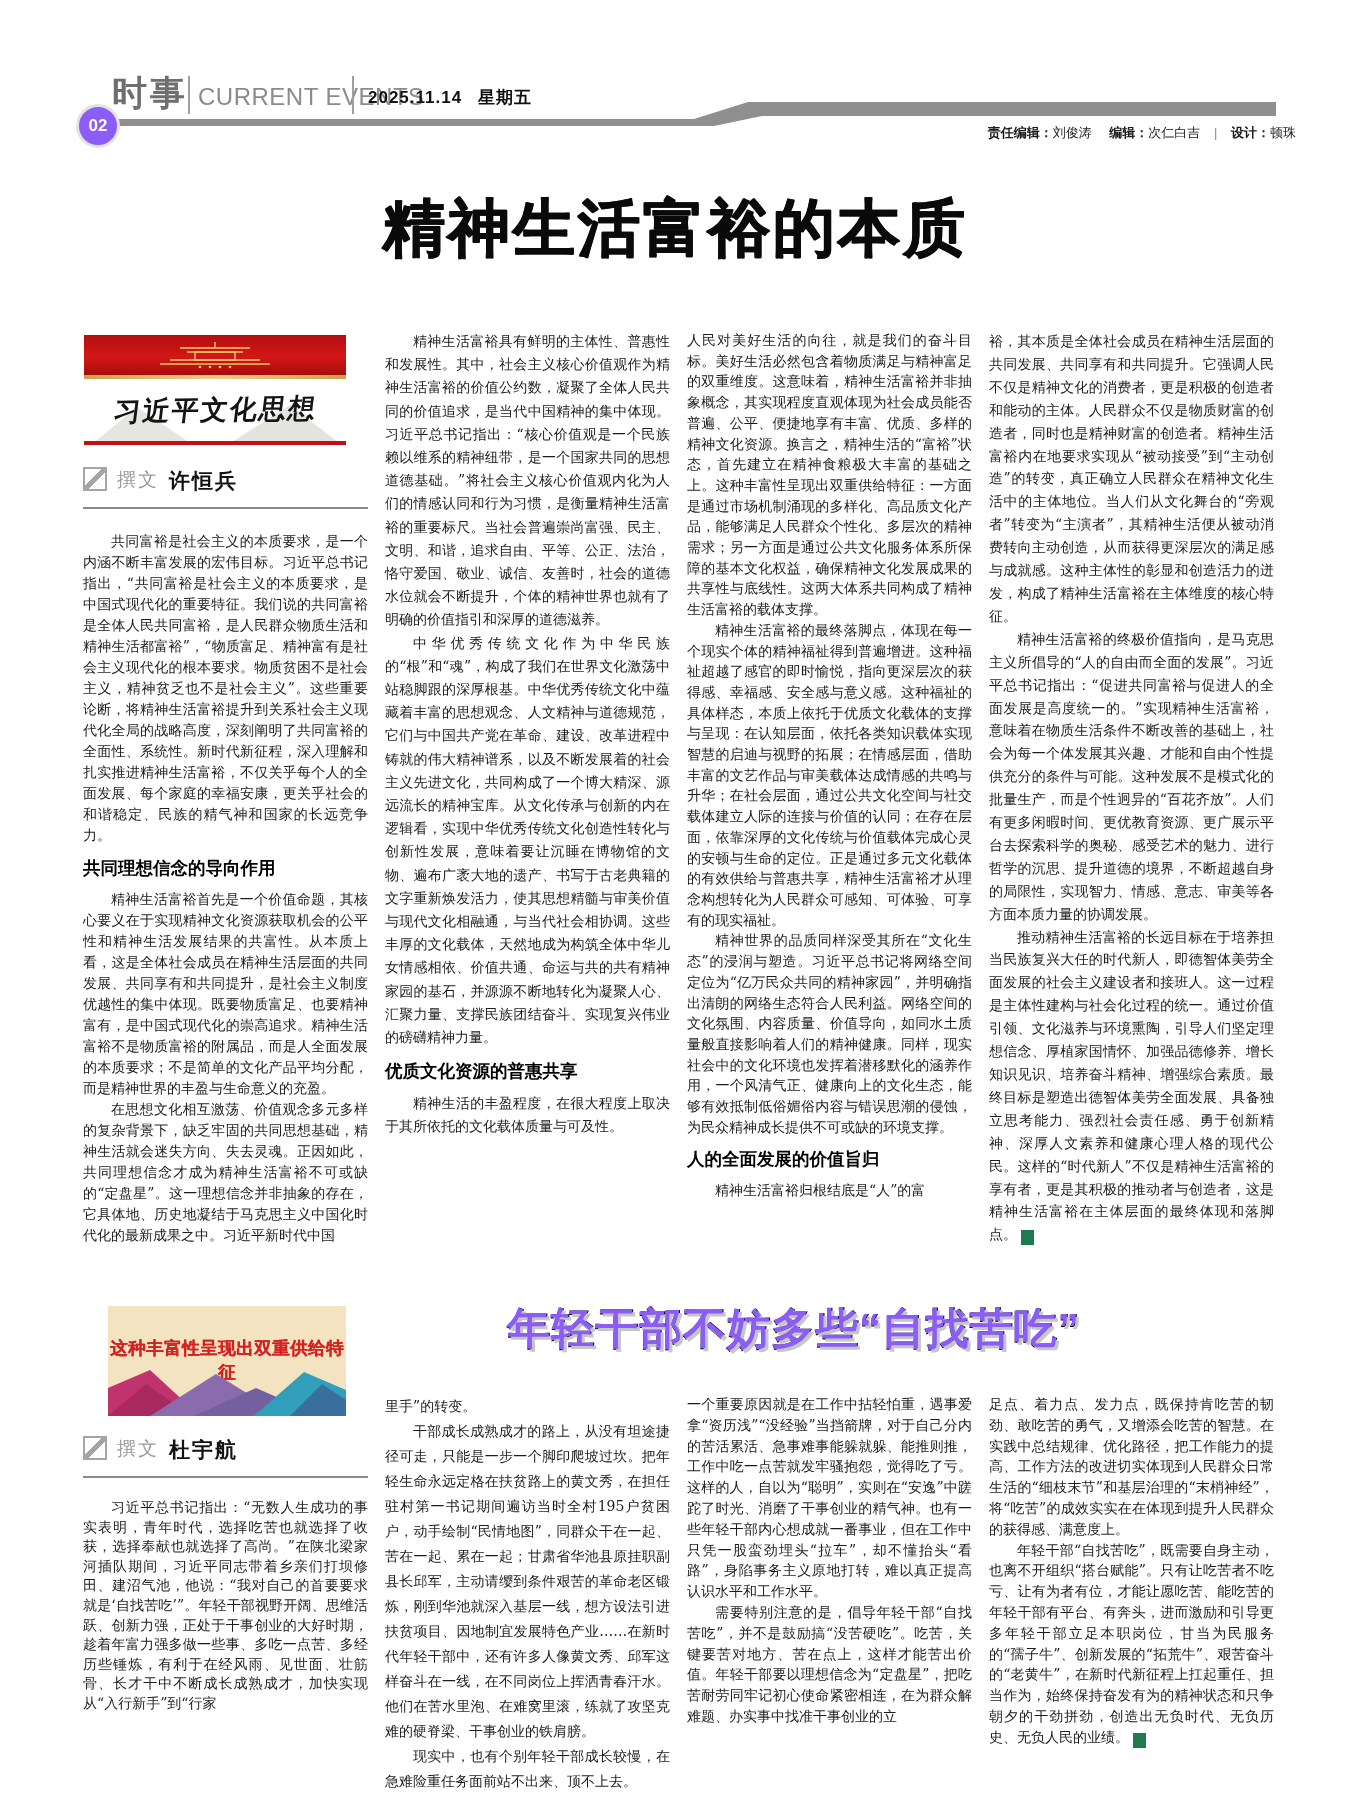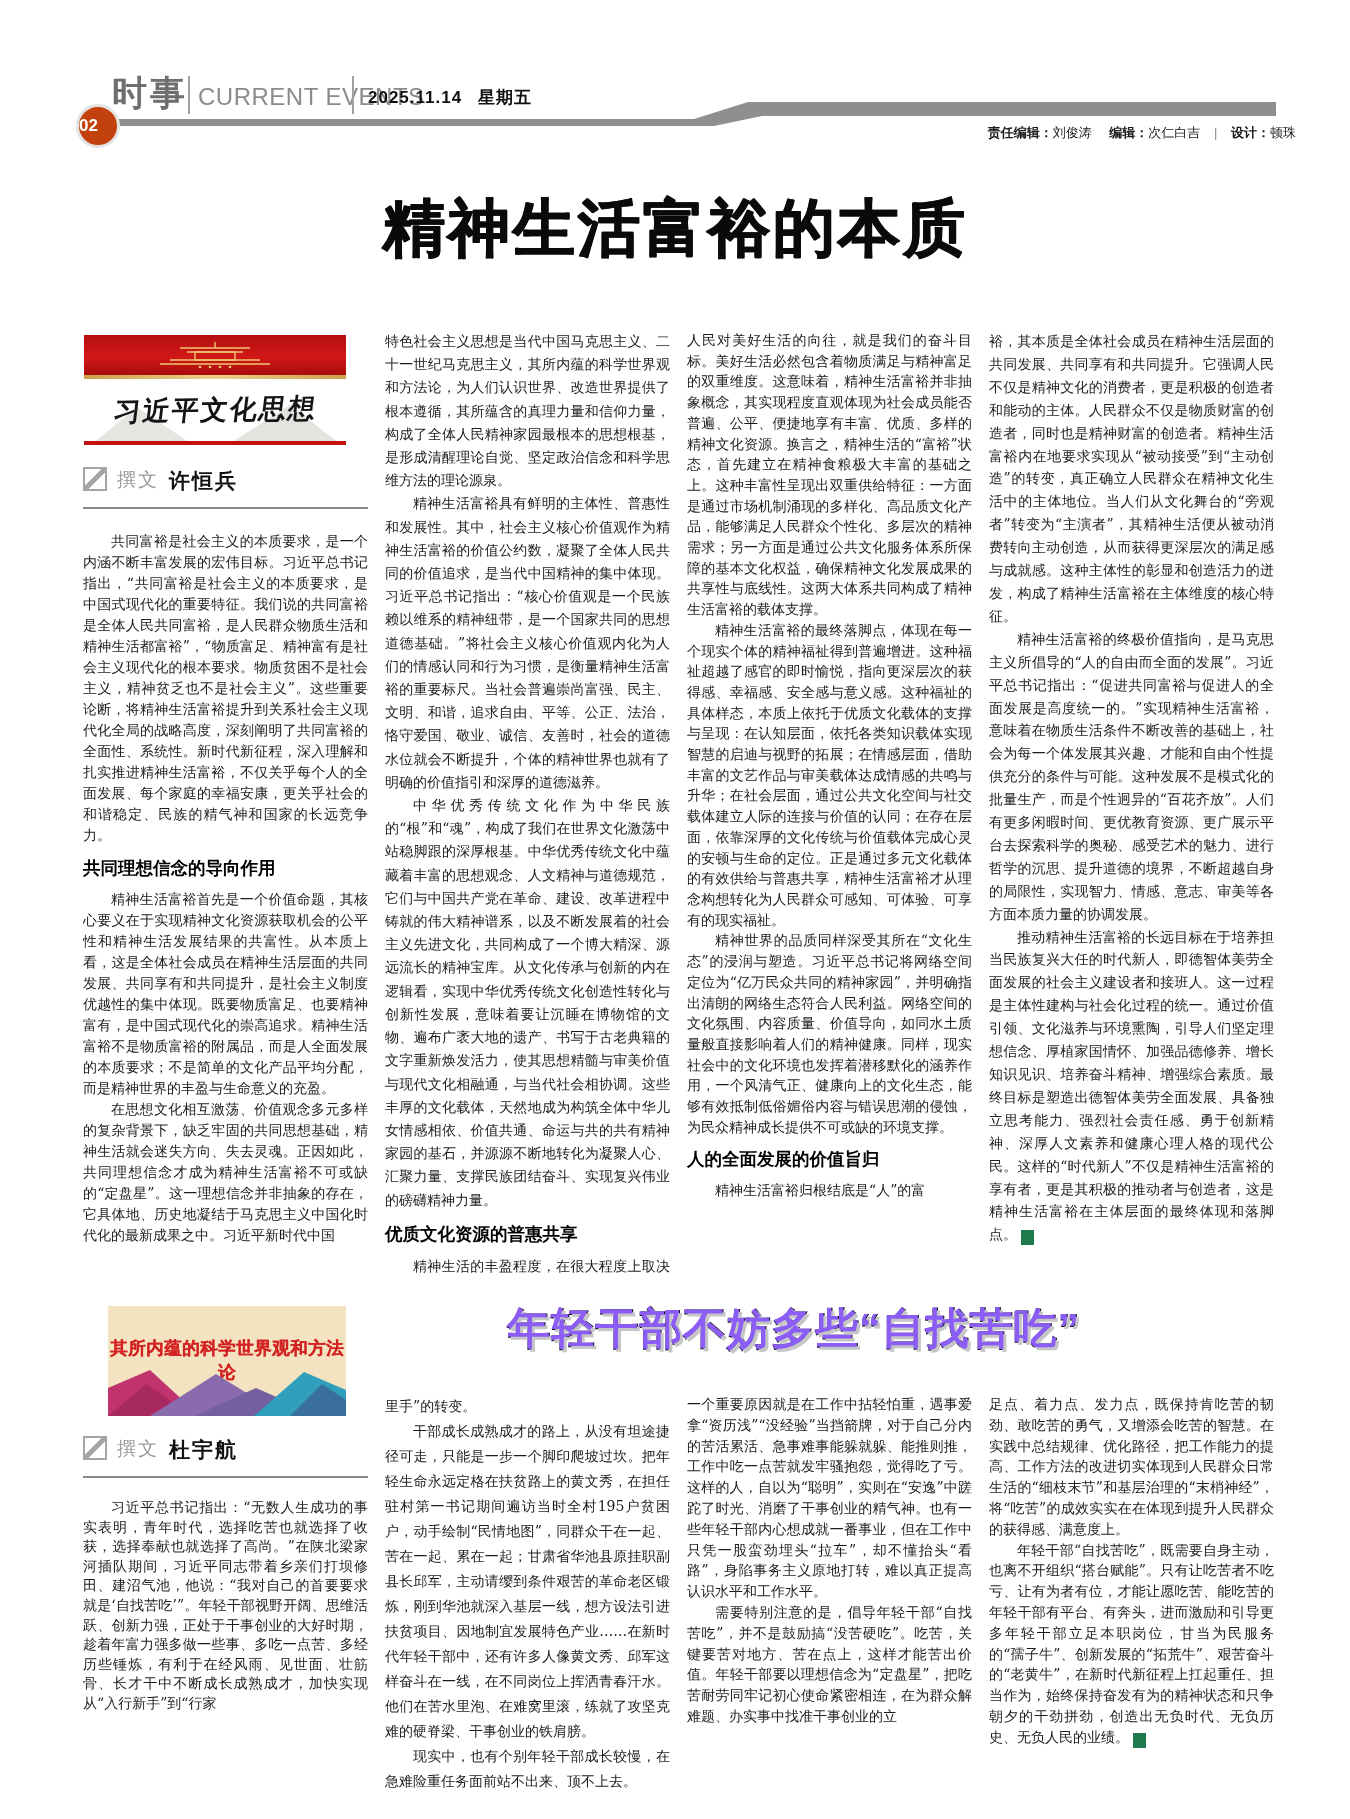--- a/index.html
+++ b/index.html
@@ -15,21 +15,21 @@
   .section-en{position:absolute;left:198px;top:83px;font-size:24px;color:#8b8b8b;letter-spacing:0.5px;
               font-family:"Liberation Sans",sans-serif;}
   .hdr-date{position:absolute;left:368px;top:86px;font-size:17px;font-weight:bold;color:#101010;
             font-family:"Liberation Sans",sans-serif;letter-spacing:1px;}
   .masthead{position:absolute;right:80px;top:60px;text-align:right;}
   .masthead-title{font-size:31px;font-weight:bold;color:#0e0e0e;letter-spacing:2px;
                   font-family:"DejaVu Serif","Liberation Serif",serif;}
   .masthead-tib{font-size:8px;color:#444;margin-top:2px;}
   .hdr-bar-svg{position:absolute;left:96px;top:98px;}
   .page-badge{position:absolute;left:76px;top:104px;width:38px;height:38px;border-radius:50%;
-              background:#c2410c;border:3px solid #e3e3e3;color:#fff;text-align:left;line-height:38px;
+              background:#8b5cf6;border:3px solid #e3e3e3;color:#fff;text-align:center;line-height:38px;
               font-size:17px;font-weight:bold;font-family:"Liberation Sans",sans-serif;z-index:3;}
   .editors{position:absolute;right:80px;top:124px;font-size:13px;color:#1a1a1a;
            font-family:"Liberation Sans",sans-serif;}
   .editors b{font-weight:bold;}
   .editors .div{color:#888;margin:0 10px;}
 
   
   .headline1{position:absolute;left:315px;top:186px;width:720px;text-align:center;
              font-size:62px;font-weight:900;color:#0a0a0a;letter-spacing:3px;
              font-family:"Liberation Sans","DejaVu Sans",sans-serif;
@@ -158,21 +158,20 @@
       </div>
       <div class="coltext">
           <p>共同富裕是社会主义的本质要求，是一个内涵不断丰富发展的宏伟目标。习近平总书记指出，“共同富裕是社会主义的本质要求，是中国式现代化的重要特征。我们说的共同富裕是全体人民共同富裕，是人民群众物质生活和精神生活都富裕”，“物质富足、精神富有是社会主义现代化的根本要求。物质贫困不是社会主义，精神贫乏也不是社会主义”。这些重要论断，将精神生活富裕提升到关系社会主义现代化全局的战略高度，深刻阐明了共同富裕的全面性、系统性。新时代新征程，深入理解和扎实推进精神生活富裕，不仅关乎每个人的全面发展、每个家庭的幸福安康，更关乎社会的和谐稳定、民族的精气神和国家的长远竞争力。</p>
           <div class="col-subhead">共同理想信念的导向作用</div>
           <p>精神生活富裕首先是一个价值命题，其核心要义在于实现精神文化资源获取机会的公平性和精神生活发展结果的共富性。从本质上看，这是全体社会成员在精神生活层面的共同发展、共同享有和共同提升，是社会主义制度优越性的集中体现。既要物质富足、也要精神富有，是中国式现代化的崇高追求。精神生活富裕不是物质富裕的附属品，而是人全面发展的本质要求；不是简单的文化产品平均分配，而是精神世界的丰盈与生命意义的充盈。</p>
           <p>在思想文化相互激荡、价值观念多元多样的复杂背景下，缺乏牢固的共同思想基础，精神生活就会迷失方向、失去灵魂。正因如此，共同理想信念才成为精神生活富裕不可或缺的“定盘星”。这一理想信念并非抽象的存在，它具体地、历史地凝结于马克思主义中国化时代化的最新成果之中。习近平新时代中国</p>
         </div>
     </div>
 
     <div class="col a1c2">
-        <p class="noind">特色社会主义思想是当代中国马克思主义、二十一世纪马克思主义，其所内蕴的科学世界观和方法论，为人们认识世界、改造世界提供了根本遵循，其所蕴含的真理力量和信仰力量，构成了全体人民精神家园最根本的思想根基，是形成清醒理论自觉、坚定政治信念和科学思维方法的理论源泉。</p>
         <p>精神生活富裕具有鲜明的主体性、普惠性和发展性。其中，社会主义核心价值观作为精神生活富裕的价值公约数，凝聚了全体人民共同的价值追求，是当代中国精神的集中体现。习近平总书记指出：“核心价值观是一个民族赖以维系的精神纽带，是一个国家共同的思想道德基础。”将社会主义核心价值观内化为人们的情感认同和行为习惯，是衡量精神生活富裕的重要标尺。当社会普遍崇尚富强、民主、文明、和谐，追求自由、平等、公正、法治，恪守爱国、敬业、诚信、友善时，社会的道德水位就会不断提升，个体的精神世界也就有了明确的价值指引和深厚的道德滋养。</p>
         <p>中华优秀传统文化作为中华民族的“根”和“魂”，构成了我们在世界文化激荡中站稳脚跟的深厚根基。中华优秀传统文化中蕴藏着丰富的思想观念、人文精神与道德规范，它们与中国共产党在革命、建设、改革进程中铸就的伟大精神谱系，以及不断发展着的社会主义先进文化，共同构成了一个博大精深、源远流长的精神宝库。从文化传承与创新的内在逻辑看，实现中华优秀传统文化创造性转化与创新性发展，意味着要让沉睡在博物馆的文物、遍布广袤大地的遗产、书写于古老典籍的文字重新焕发活力，使其思想精髓与审美价值与现代文化相融通，与当代社会相协调。这些丰厚的文化载体，天然地成为构筑全体中华儿女情感相依、价值共通、命运与共的共有精神家园的基石，并源源不断地转化为凝聚人心、汇聚力量、支撑民族团结奋斗、实现复兴伟业的磅礴精神力量。</p>
         <div class="col-subhead">优质文化资源的普惠共享</div>
         <p>精神生活的丰盈程度，在很大程度上取决于其所依托的文化载体质量与可及性。</p>
       </div>
     <div class="col a1c3">
         <p class="noind">人民对美好生活的向往，就是我们的奋斗目标。美好生活必然包含着物质满足与精神富足的双重维度。这意味着，精神生活富裕并非抽象概念，其实现程度直观体现为社会成员能否普遍、公平、便捷地享有丰富、优质、多样的精神文化资源。换言之，精神生活的“富裕”状态，首先建立在精神食粮极大丰富的基础之上。这种丰富性呈现出双重供给特征：一方面是通过市场机制涌现的多样化、高品质文化产品，能够满足人民群众个性化、多层次的精神需求；另一方面是通过公共文化服务体系所保障的基本文化权益，确保精神文化发展成果的共享性与底线性。这两大体系共同构成了精神生活富裕的载体支撑。</p>
         <p>精神生活富裕的最终落脚点，体现在每一个现实个体的精神福祉得到普遍增进。这种福祉超越了感官的即时愉悦，指向更深层次的获得感、幸福感、安全感与意义感。这种福祉的具体样态，本质上依托于优质文化载体的支撑与呈现：在认知层面，依托各类知识载体实现智慧的启迪与视野的拓展；在情感层面，借助丰富的文艺作品与审美载体达成情感的共鸣与升华；在社会层面，通过公共文化空间与社交载体建立人际的连接与价值的认同；在存在层面，依靠深厚的文化传统与价值载体完成心灵的安顿与生命的定位。正是通过多元文化载体的有效供给与普惠共享，精神生活富裕才从理念构想转化为人民群众可感知、可体验、可享有的现实福祉。</p>
         <p>精神世界的品质同样深受其所在“文化生态”的浸润与塑造。习近平总书记将网络空间定位为“亿万民众共同的精神家园”，并明确指出清朗的网络生态符合人民利益。网络空间的文化氛围、内容质量、价值导向，如同水土质量般直接影响着人们的精神健康。同样，现实社会中的文化环境也发挥着潜移默化的涵养作用，一个风清气正、健康向上的文化生态，能够有效抵制低俗媚俗内容与错误思潮的侵蚀，为民众精神成长提供不可或缺的环境支撑。</p>
         <div class="col-subhead">人的全面发展的价值旨归</div>
@@ -184,21 +183,21 @@
         <p>推动精神生活富裕的长远目标在于培养担当民族复兴大任的时代新人，即德智体美劳全面发展的社会主义建设者和接班人。这一过程是主体性建构与社会化过程的统一。通过价值引领、文化滋养与环境熏陶，引导人们坚定理想信念、厚植家国情怀、加强品德修养、增长知识见识、培养奋斗精神、增强综合素质。最终目标是塑造出德智体美劳全面发展、具备独立思考能力、强烈社会责任感、勇于创新精神、深厚人文素养和健康心理人格的现代公民。这样的“时代新人”不仅是精神生活富裕的享有者，更是其积极的推动者与创造者，这是精神生活富裕在主体层面的最终体现和落脚点。<span class="endmark">青</span></p>
       </div>
   </div>
 
   <div class="headline2">年轻干部不妨多些“自找苦吃”</div>
 
   <div class="a2-cols">
 
     <div class="col a2c1">
       <div class="banner2">
-        <span class="b2-title">其所内蕴的科学世界观和方法论</span>
+        <span class="b2-title">这种丰富性呈现出双重供给特征</span>
         <svg class="b2-mtns" width="238" height="52" viewBox="0 0 238 52">
           <polygon fill="#c1336f" points="0,52 0,24 42,6 92,52"></polygon>
           <polygon fill="#a8295f" points="0,52 38,20 84,52"></polygon>
           <polygon fill="#8a6cae" points="42,52 108,10 176,52"></polygon>
           <polygon fill="#75609f" points="86,52 148,24 212,52"></polygon>
           <polygon fill="#2f9fbb" points="146,52 196,8 238,26 238,52"></polygon>
           <polygon fill="#3a6f9b" points="182,52 214,20 238,36 238,52"></polygon>
         </svg>
       </div>
       <div class="byline">

